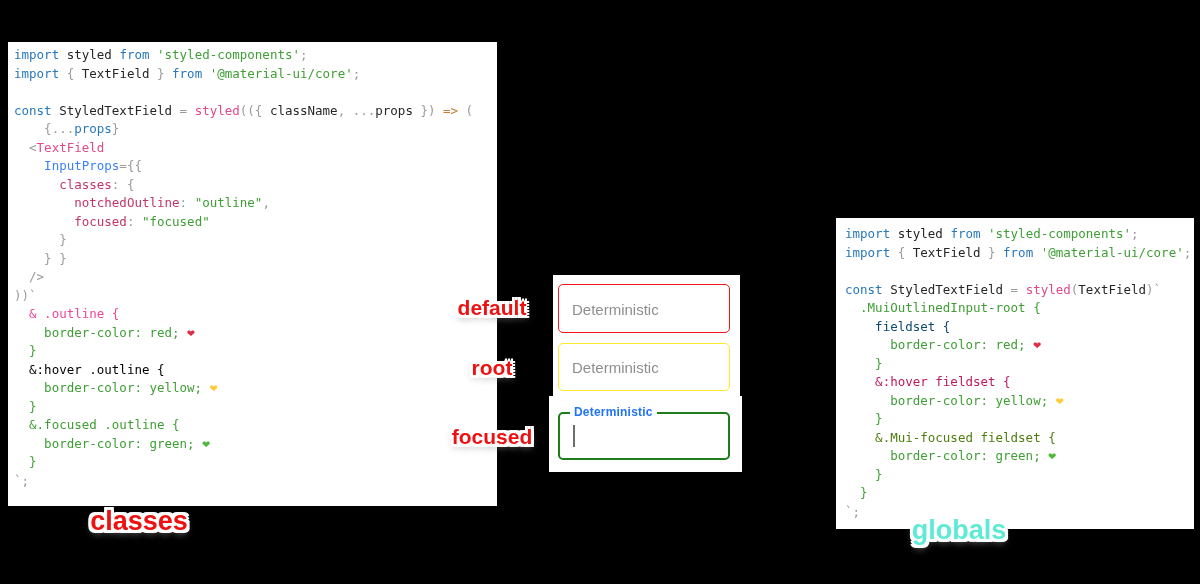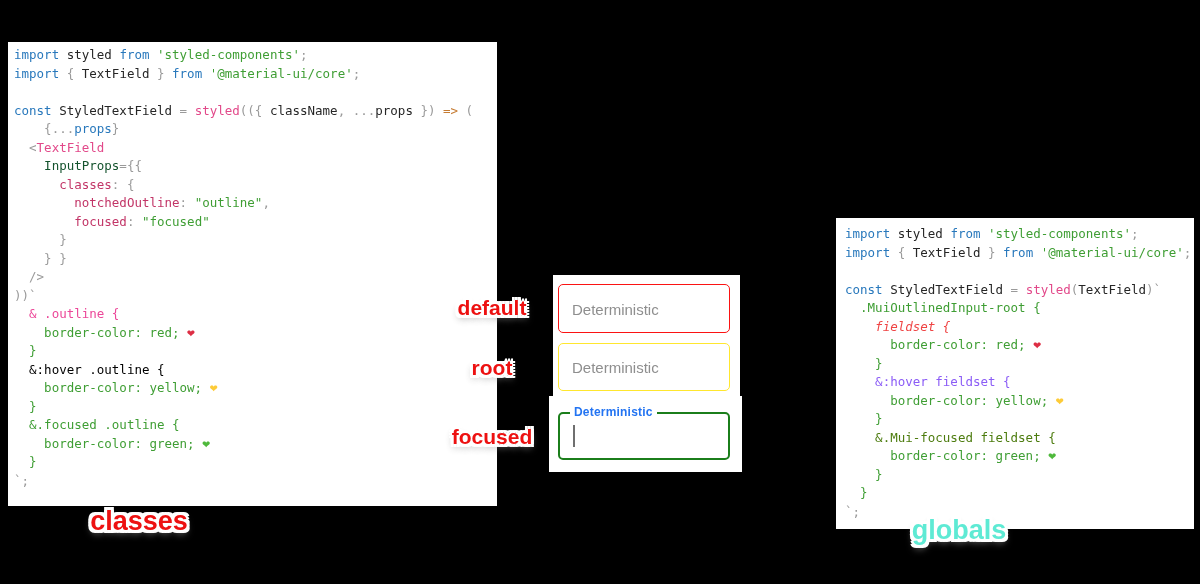--- a/index.html
+++ b/index.html
@@ -63,21 +63,21 @@
 </head>
 <body style="background: rgb(0, 0, 0);">
 
 <div class="code-panel" id="left-code">
     <div class="code-line"><span style="color: rgb(40, 120, 188);">import </span><span style="color: rgb(38, 38, 38);">styled </span><span style="color: rgb(40, 120, 188);">from </span><span style="color: rgb(63, 158, 52);">'styled-components'</span><span style="color: rgb(154, 154, 154);">;</span></div>
     <div class="code-line"><span style="color: rgb(40, 120, 188);">import </span><span style="color: rgb(154, 154, 154);">{ </span><span style="color: rgb(38, 38, 38);">TextField</span><span style="color: rgb(154, 154, 154);"> } </span><span style="color: rgb(40, 120, 188);">from </span><span style="color: rgb(63, 158, 52);">'@material-ui/core'</span><span style="color: rgb(154, 154, 154);">;</span></div>
     <div class="code-line">&nbsp;</div>
     <div class="code-line"><span style="color: rgb(40, 120, 188);">const </span><span style="color: rgb(38, 38, 38);">StyledTextField </span><span style="color: rgb(154, 154, 154);">= </span><span style="color: rgb(226, 73, 138);">styled</span><span style="color: rgb(154, 154, 154);">(({ </span><span style="color: rgb(38, 38, 38);">className</span><span style="color: rgb(154, 154, 154);">, ...</span><span style="color: rgb(38, 38, 38);">props</span><span style="color: rgb(154, 154, 154);"> }) </span><span style="color: rgb(198, 124, 51);">=&gt;</span><span style="color: rgb(154, 154, 154);"> (</span></div>
     <div class="code-line"><span style="color: rgb(154, 154, 154);">    {...</span><span style="color: rgb(40, 120, 188);">props</span><span style="color: rgb(154, 154, 154);">}</span></div>
     <div class="code-line"><span style="color: rgb(154, 154, 154);">  &lt;</span><span style="color: rgb(226, 73, 138);">TextField</span></div>
-    <div class="code-line"><span style="color: #14532d;">    InputProps</span><span style="color: rgb(154, 154, 154);">={{</span></div>
+    <div class="code-line"><span style="color: #3b82f6;">    InputProps</span><span style="color: rgb(154, 154, 154);">={{</span></div>
     <div class="code-line"><span style="color: rgb(194, 53, 103);">      classes</span><span style="color: rgb(154, 154, 154);">: {</span></div>
     <div class="code-line"><span style="color: rgb(194, 53, 103);">        notchedOutline</span><span style="color: rgb(154, 154, 154);">: </span><span style="color: rgb(63, 158, 52);">"outline"</span><span style="color: rgb(154, 154, 154);">,</span></div>
     <div class="code-line"><span style="color: rgb(194, 53, 103);">        focused</span><span style="color: rgb(154, 154, 154);">: </span><span style="color: rgb(63, 158, 52);">"focused"</span></div>
     <div class="code-line"><span style="color: rgb(154, 154, 154);">      }</span></div>
     <div class="code-line"><span style="color: rgb(154, 154, 154);">    } }</span></div>
     <div class="code-line"><span style="color: rgb(154, 154, 154);">  /&gt;</span></div>
     <div class="code-line"><span style="color: rgb(154, 154, 154);">))`</span></div>
     <div class="code-line"><span style="color: #ec4899;">  &amp; .outline {</span></div>
     <div class="code-line"><span style="color: rgb(63, 158, 52);">    border-color: red; </span><span class="heart" style="color: rgb(221, 46, 68);">❤</span></div>
     <div class="code-line"><span style="color: rgb(63, 158, 52);">  }</span></div>
@@ -89,24 +89,24 @@
     <div class="code-line"><span style="color: rgb(63, 158, 52);">  }</span></div>
     <div class="code-line"><span style="color: rgb(154, 154, 154);">`;</span></div>
   </div>
 
 <div class="code-panel" id="right-code">
     <div class="code-line"><span style="color: rgb(40, 120, 188);">import </span><span style="color: rgb(38, 38, 38);">styled </span><span style="color: rgb(40, 120, 188);">from </span><span style="color: rgb(63, 158, 52);">'styled-components'</span><span style="color: rgb(154, 154, 154);">;</span></div>
     <div class="code-line"><span style="color: rgb(40, 120, 188);">import </span><span style="color: rgb(154, 154, 154);">{ </span><span style="color: rgb(38, 38, 38);">TextField</span><span style="color: rgb(154, 154, 154);"> } </span><span style="color: rgb(40, 120, 188);">from </span><span style="color: rgb(63, 158, 52);">'@material-ui/core'</span><span style="color: rgb(154, 154, 154);">;</span></div>
     <div class="code-line">&nbsp;</div>
     <div class="code-line"><span style="color: rgb(40, 120, 188);">const </span><span style="color: rgb(38, 38, 38);">StyledTextField </span><span style="color: rgb(154, 154, 154);">= </span><span style="color: rgb(226, 73, 138);">styled</span><span style="color: rgb(154, 154, 154);">(</span><span style="color: rgb(38, 38, 38);">TextField</span><span style="color: rgb(154, 154, 154);">)`</span></div>
     <div class="code-line"><span style="color: rgb(63, 158, 52);">  .MuiOutlinedInput-root {</span></div>
-    <div class="code-line"><span style="color: #ef4444; font-style: italic;">    fieldset {</span></div>
+    <div class="code-line"><span style="color: #0c4a6e;">    fieldset {</span></div>
     <div class="code-line"><span style="color: rgb(63, 158, 52);">      border-color: red; </span><span class="heart" style="color: rgb(221, 46, 68);">❤</span></div>
     <div class="code-line"><span style="color: rgb(63, 158, 52);">    }</span></div>
-    <div class="code-line"><span style="color: #8b5cf6;">    &amp;:hover fieldset {</span></div>
+    <div class="code-line"><span style="color: #be185d;">    &amp;:hover fieldset {</span></div>
     <div class="code-line"><span style="color: rgb(63, 158, 52);">      border-color: yellow; </span><span class="heart" style="color: rgb(253, 203, 56);">❤</span></div>
     <div class="code-line"><span style="color: rgb(63, 158, 52);">    }</span></div>
     <div class="code-line"><span style="color: #4d7c0f;">    &amp;.Mui-focused fieldset {</span></div>
     <div class="code-line"><span style="color: rgb(63, 158, 52);">      border-color: green; </span><span class="heart" style="color: rgb(79, 185, 60);">❤</span></div>
     <div class="code-line"><span style="color: rgb(63, 158, 52);">    }</span></div>
     <div class="code-line"><span style="color: rgb(63, 158, 52);">  }</span></div>
     <div class="code-line"><span style="color: rgb(154, 154, 154);">`;</span></div>
   </div>
 
 <div class="panel preview-bg-top"></div>

